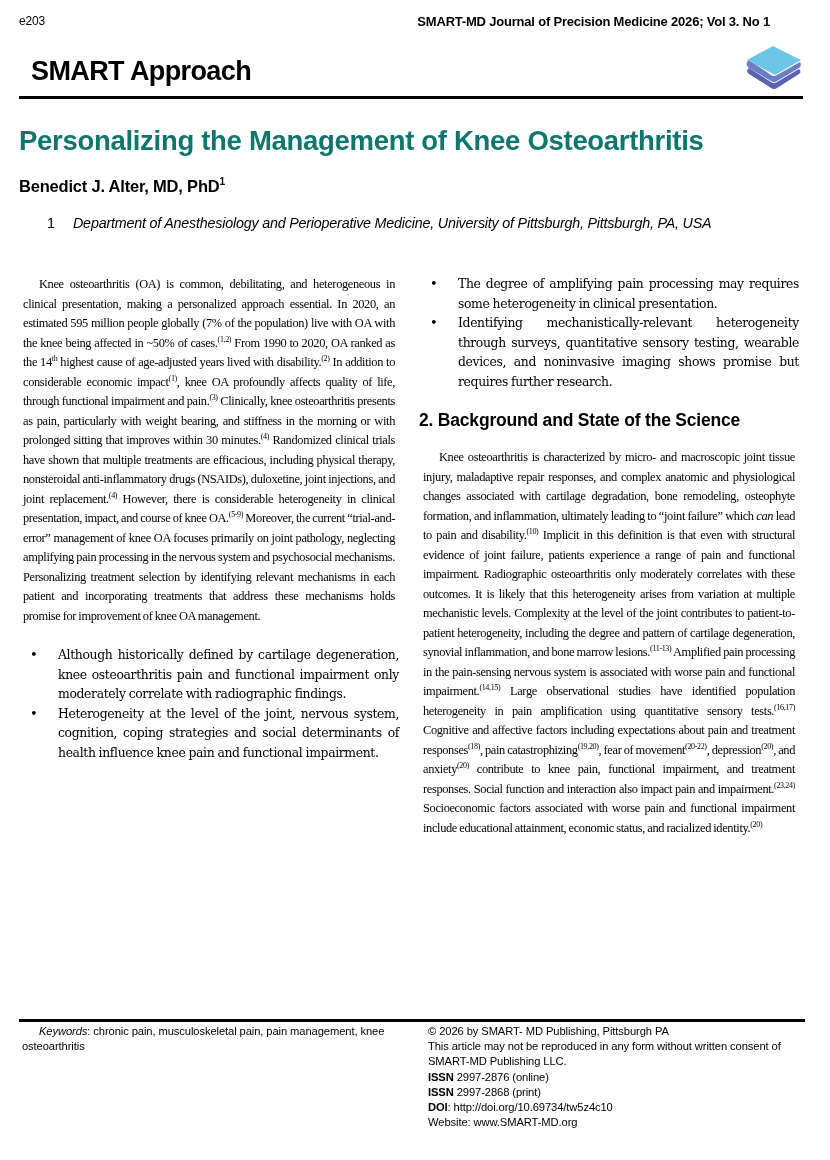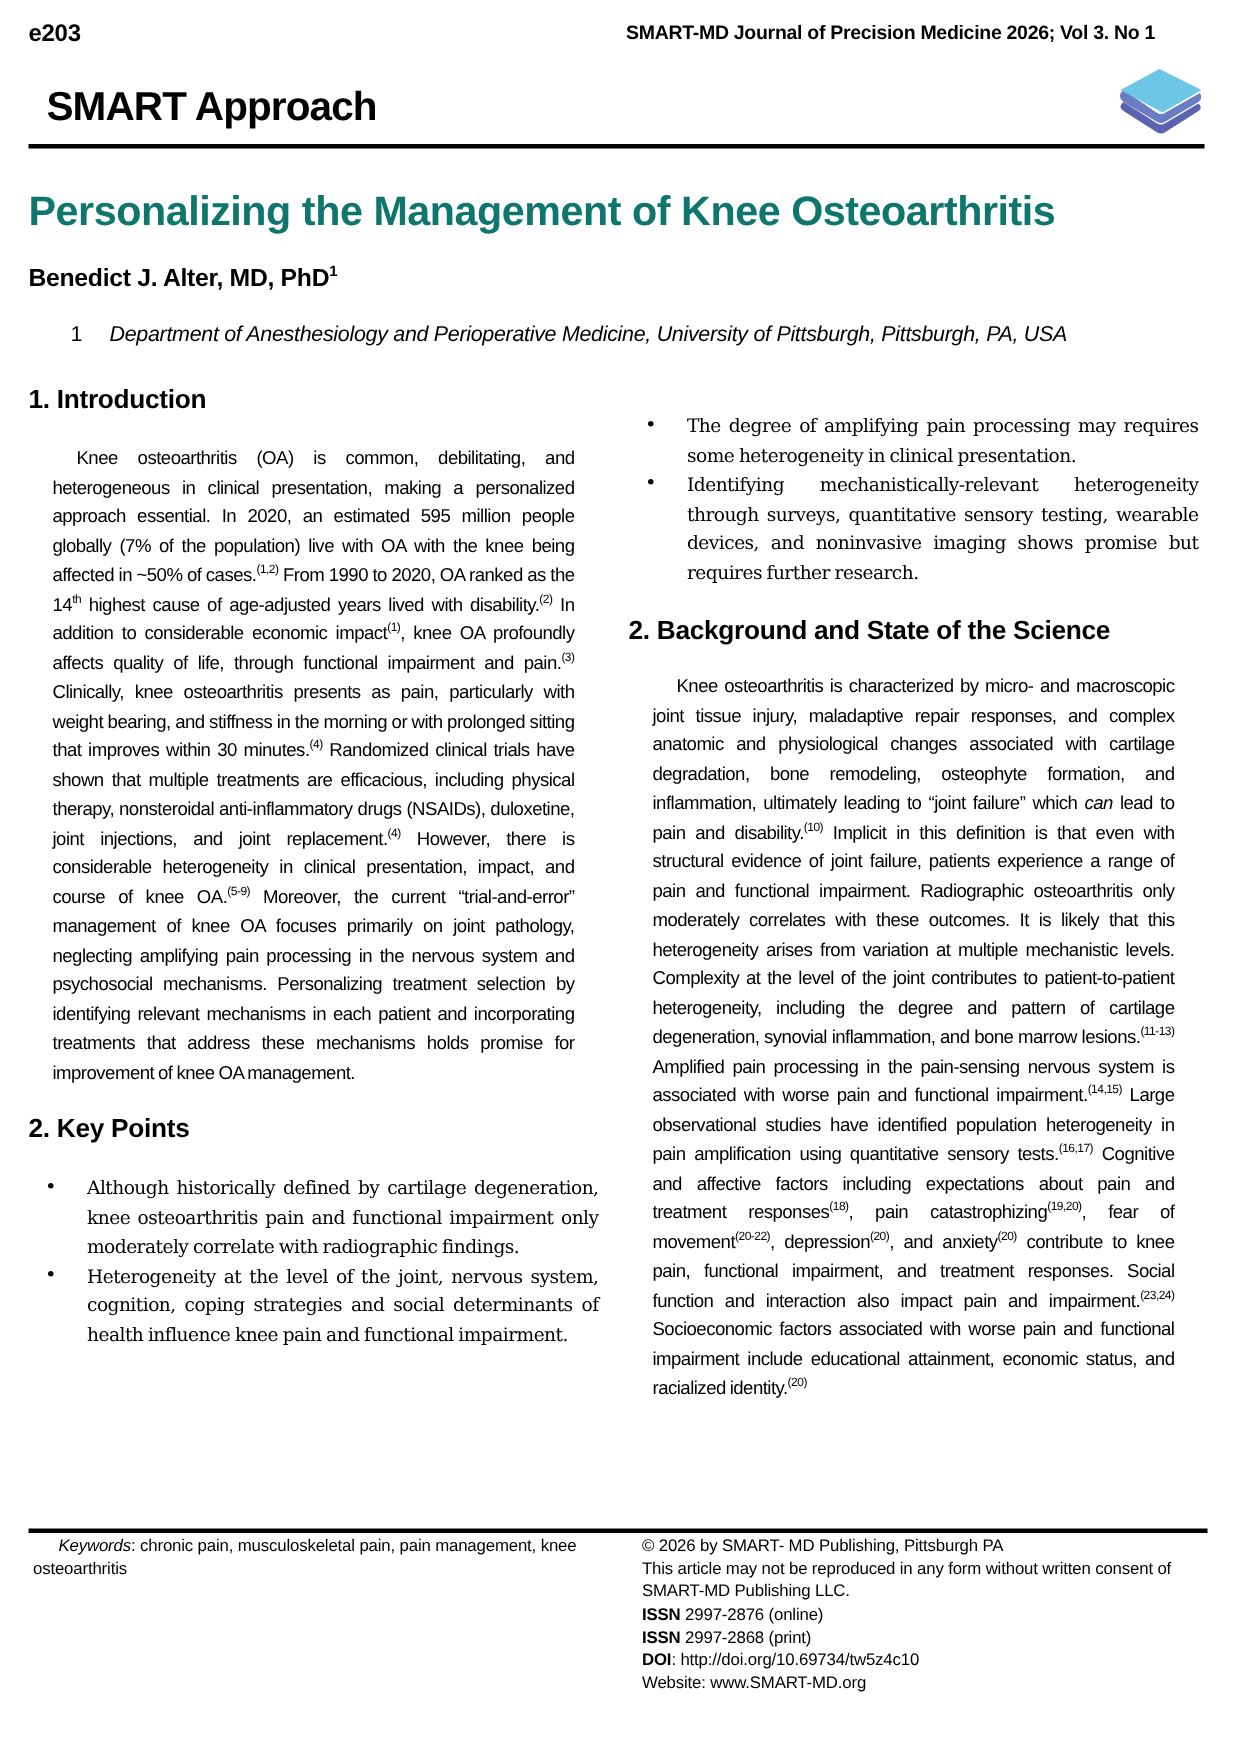--- a/index.html
+++ b/index.html
@@ -1,36 +1,36 @@
 <!DOCTYPE html>
 <html><head>
 <meta charset="utf-8">
 <style>
   html, body { margin: 0; padding: 0; background: #ffffff; }
   body { width: 830px; height: 1160px; position: relative; overflow: hidden; color: #000; }
   .sans { font-family: "Liberation Sans", "DejaVu Sans", sans-serif; }
 
-  .page-number { position: absolute; left: 19px; top: 14px; font-size: 16px; font-weight: bold; letter-spacing: -0.2px; }
+  .page-number { position: absolute; left: 19px; top: 14px; font-size: 12px; font-weight: normal; letter-spacing: -0.2px; }
   .journal-ref { position: absolute; right: 60px; top: 14px; font-size: 13px; font-weight: bold; letter-spacing: -0.2px; }
   .section-label { position: absolute; left: 19px; top: 56px; font-size: 27px; font-weight: bold; letter-spacing: -0.6px; margin-left: 12px; }
   .logo { position: absolute; left: 743px; top: 44px; width: 60px; height: 46px; }
   .header-rule { position: absolute; left: 19px; top: 96px; width: 784px; height: 3px; background: #000; }
 
   .title { position: absolute; left: 19px; top: 125px; font-size: 27.5px; font-weight: bold; color: #0f766e; letter-spacing: -0.3px; }
   .author { position: absolute; left: 19px; top: 176px; font-size: 16.5px; font-weight: bold; letter-spacing: -0.2px; }
   .author sup { font-size: 10px; }
   .affiliation { position: absolute; left: 47px; top: 215px; font-size: 14.3px; font-style: italic; letter-spacing: -0.2px; }
   .affiliation .aff-num { display: inline-block; width: 26px; font-style: normal; }
 
   .col { position: absolute; width: 380px; }
   .col-left { left: 19px; top: 256px; }
   .col-right { left: 419px; top: 274px; }
 
   h2 { margin: 0; font-family: "Liberation Sans", "DejaVu Sans", sans-serif; font-size: 17.5px; font-weight: bold; letter-spacing: -0.2px; }
-  .para { font-family: Liberation Sans, sans-serif; font-size: 12.4px; line-height: 19.5px; text-align: justify; text-indent: 16px; margin: 16px; letter-spacing: -0.35px; word-spacing: -0.5px; }
+  .para { font-family: Liberation Serif, serif; font-size: 12.4px; line-height: 19.5px; text-align: justify; text-indent: 16px; margin: 4px; letter-spacing: -0.35px; word-spacing: -0.5px; }
   .para sup { font-size: 8px; line-height: 0; }
   ul.keys { list-style: none; margin: 0; padding: 0; }
   ul.keys li { position: relative; padding-left: 39px; font-family: "DejaVu Serif", "Liberation Serif", serif; font-size: 12.4px; line-height: 19.5px; text-align: justify; letter-spacing: -0.35px; word-spacing: -0.5px; }
   ul.keys li .bullet { position: absolute; left: 11px; top: 0; font-size: 13px; }
 
   .footer-rule { position: absolute; left: 19px; top: 1019px; width: 786px; height: 3px; background: #000; }
   .foot-left { position: absolute; left: 22px; top: 1024px; width: 380px; font-size: 11.2px; line-height: 15.2px; letter-spacing: -0.1px; }
   .foot-left p { margin: 0 0 14px 0; text-indent: 17px; }
   .foot-right { position: absolute; left: 428px; top: 1024px; width: 380px; font-size: 11.2px; line-height: 15.2px; letter-spacing: -0.1px; }
   .foot-right div { margin: 0; }
@@ -46,24 +46,22 @@
   <path d="M6 16 Q1 20 6 24 L28 37 Q31 39 34 37 L56 24 Q59 22 57 18 L34 31 Q31 33 28 31 Z" fill="#6a7cc2"></path>
   <path d="M4 16 L30 2 L58 16 L32 31 Z" fill="#6ec6e6"></path>
 </svg>
 <div class="header-rule"></div>
 
 <div class="title sans">Personalizing the Management of Knee Osteoarthritis</div>
 <div class="author sans"><span>Benedict J. Alter, MD, PhD</span><sup>1</sup></div>
 <div class="affiliation sans"><span class="aff-num">1</span><span>Department of Anesthesiology and Perioperative Medicine, University of Pittsburgh, Pittsburgh, PA, USA</span></div>
 
 <div class="col col-left">
-  <h2>1. Introduction</h2>
   <p class="para" style="margin-top:19px;"><span>Knee osteoarthritis (OA) is common, debilitating, and heterogeneous in clinical presentation, making a personalized approach essential. In 2020, an estimated 595 million people globally (7% of the population) live with OA with the knee being affected in ~50% of cases.</span><sup>(1,2)</sup><span> From 1990 to 2020, OA ranked as the 14</span><sup>th</sup><span> highest cause of age-adjusted years lived with disability.</span><sup>(2)</sup><span> In addition to considerable economic impact</span><sup>(1)</sup><span>, knee OA profoundly affects quality of life, through functional impairment and pain.</span><sup>(3)</sup><span> Clinically, knee osteoarthritis presents as pain, particularly with weight bearing, and stiffness in the morning or with prolonged sitting that improves within 30 minutes.</span><sup>(4)</sup><span> Randomized clinical trials have shown that multiple treatments are efficacious, including physical therapy, nonsteroidal anti-inflammatory drugs (NSAIDs), duloxetine, joint injections, and joint replacement.</span><sup>(4)</sup><span> However, there is considerable heterogeneity in clinical presentation, impact, and course of knee OA.</span><sup>(5-9)</sup><span> Moreover, the current “trial-and-error” management of knee OA focuses primarily on joint pathology, neglecting amplifying pain processing in the nervous system and psychosocial mechanisms. Personalizing treatment selection by identifying relevant mechanisms in each patient and incorporating treatments that address these mechanisms holds promise for improvement of knee OA management.</span></p>
 
-  <h2 style="margin-top:17px;">2. Key Points</h2>
   <ul class="keys" style="margin-top:19px;">
     <li><span class="bullet">•</span><span>Although historically defined by cartilage degeneration, knee osteoarthritis pain and functional impairment only moderately correlate with radiographic findings.</span></li>
     <li><span class="bullet">•</span><span>Heterogeneity at the level of the joint, nervous system, cognition, coping strategies and social determinants of health influence knee pain and functional impairment.</span></li>
   </ul>
 </div>
 
 <div class="col col-right">
   <ul class="keys">
     <li><span class="bullet">•</span><span>The degree of amplifying pain processing may requires some heterogeneity in clinical presentation.</span></li>
     <li><span class="bullet">•</span><span>Identifying mechanistically-relevant heterogeneity through surveys, quantitative sensory testing, wearable devices, and noninvasive imaging shows promise but requires further research.</span></li>

